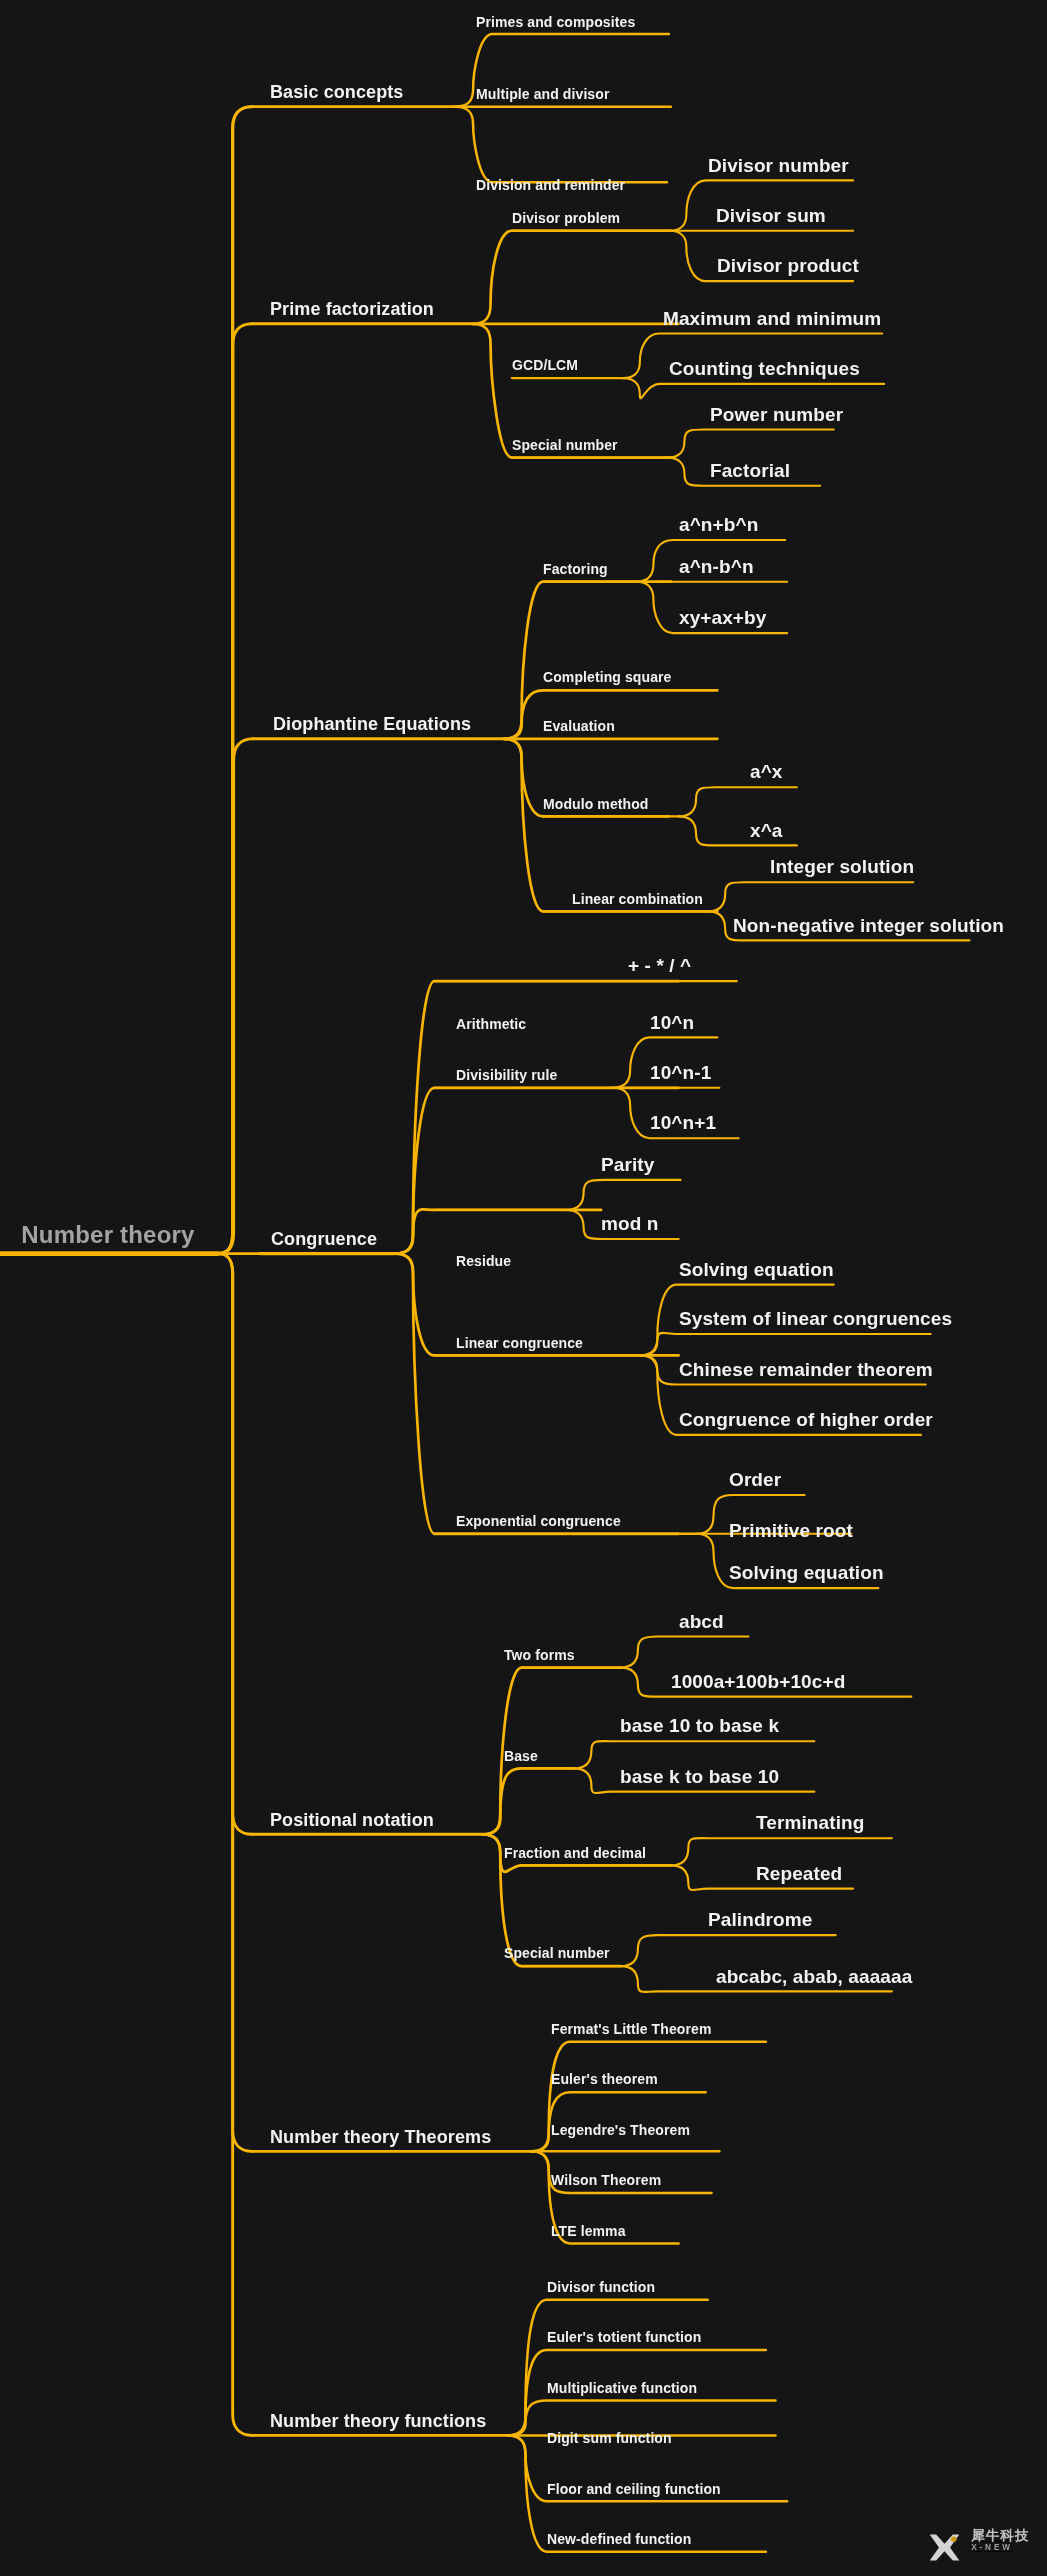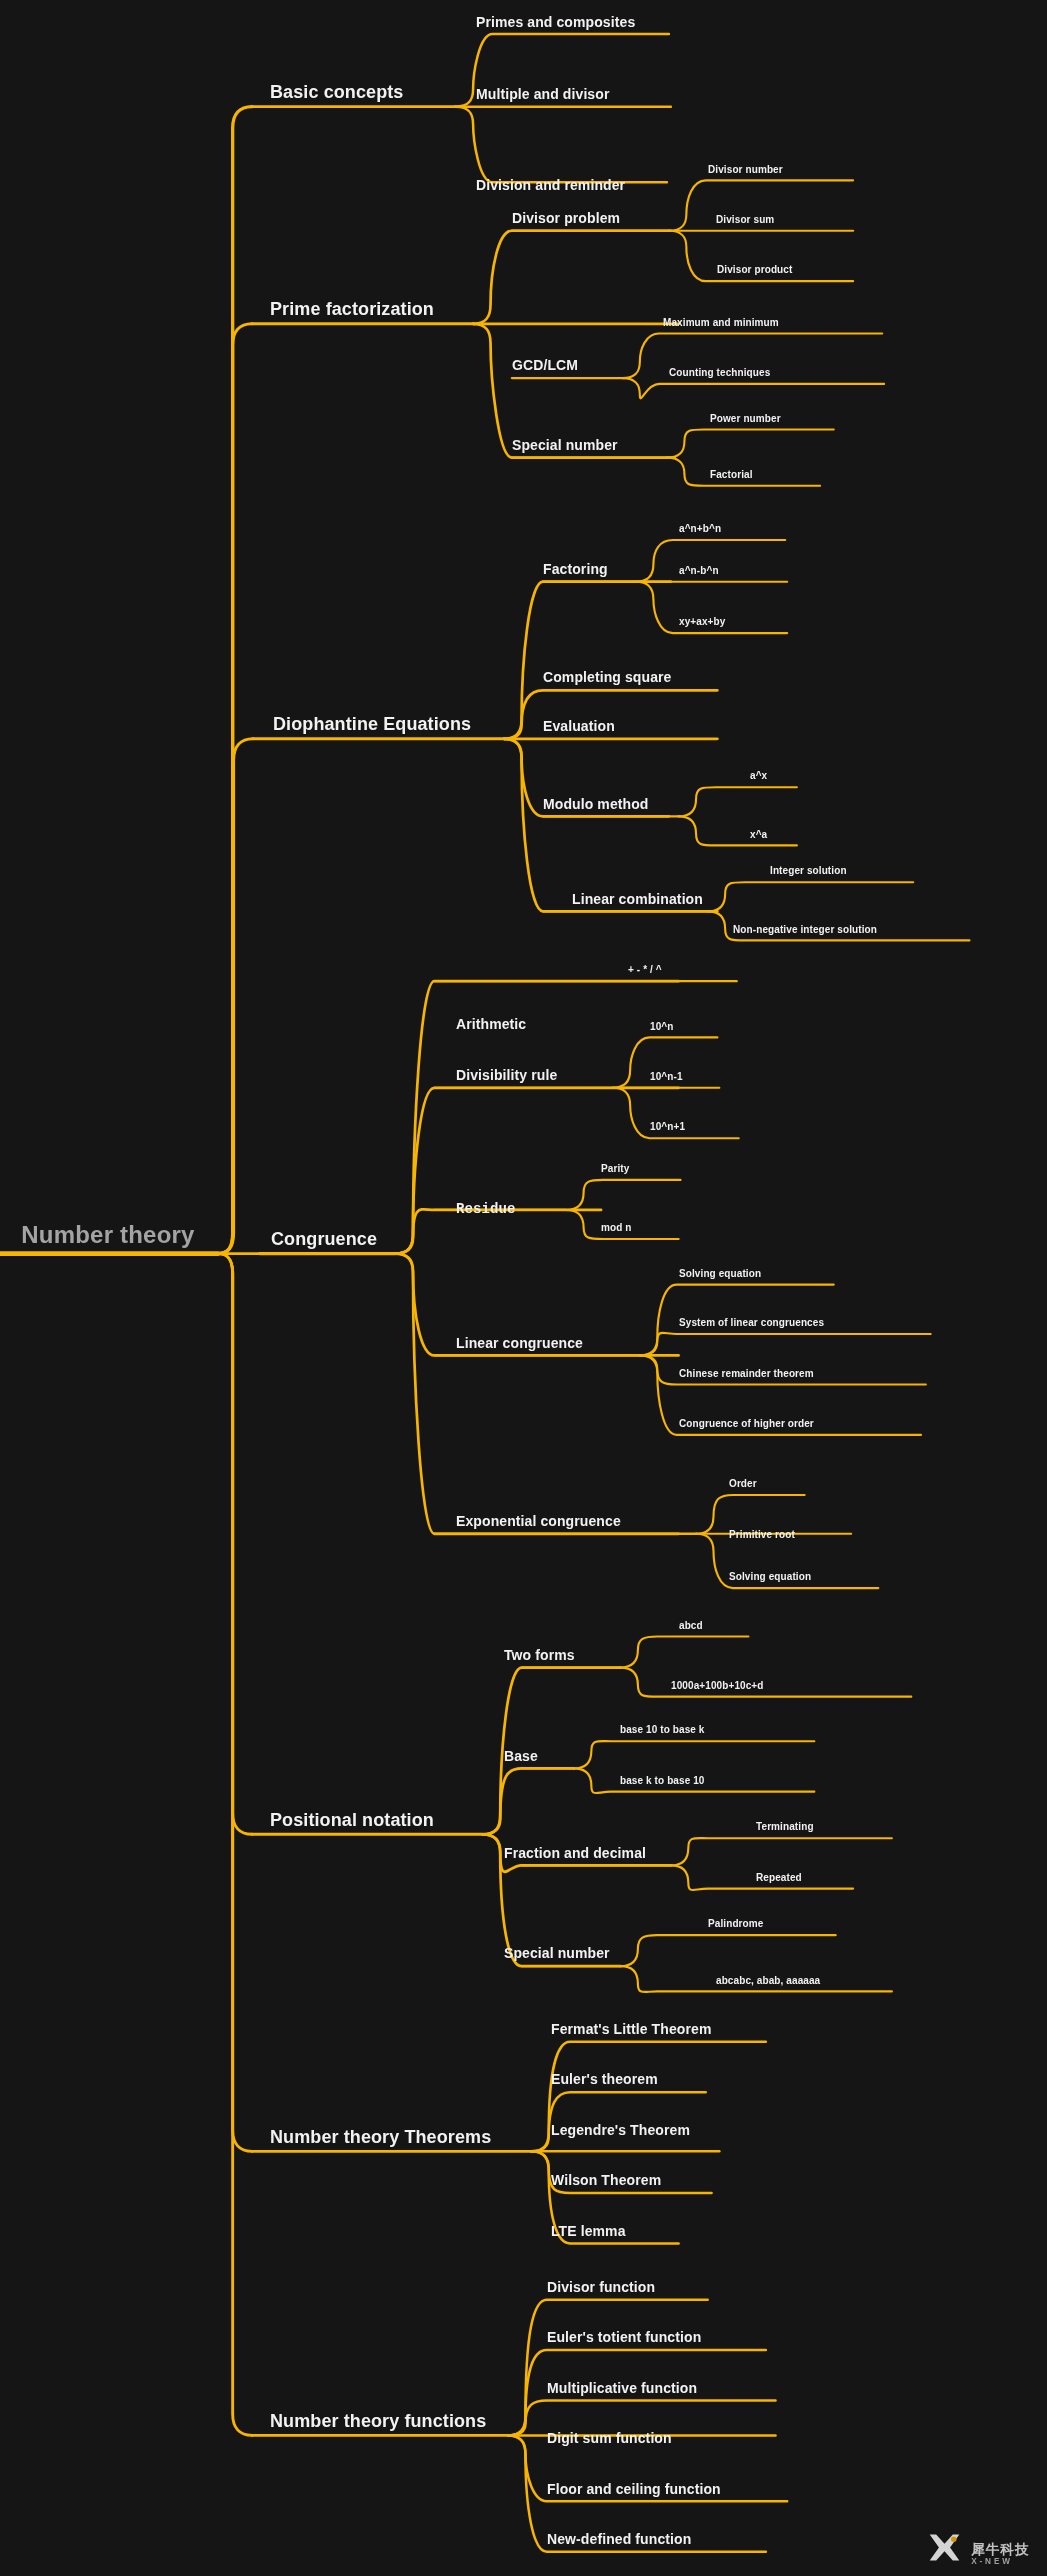--- a/index.html
+++ b/index.html
@@ -19,26 +19,27 @@
     letter-spacing:0.1px;
     transform:translateY(-100%);
   }
   .node.root{
     font-size:24px;
     color:#a3a3a3;
     letter-spacing:0.2px;
   }
   .node.lvl1{font-size:18px;}
   .node.lvl2{font-size:14px;}
-  .node.lvl3{font-size:10px;}
+  .node.lvl3{font-size:19px;}
   .watermark{
     position:absolute;
     right:17.5px;bottom:9.7px;
-    display:flex;align-items:flex-end;gap:8px;
+    display:flex;align-items:flex-start;gap:8px;
     opacity:.82;
+    text-decoration:underline;
   }
   .wm-mark{
     width:37px;height:37px;position:relative;flex:0 0 auto;
   }
   .wm-text{display:flex;flex-direction:column;line-height:1.05;}
   .wm-cn{color:#e9e9e9;font-size:13.6px;font-weight:bold;letter-spacing:1px;}
   .wm-en{color:#bdbdbd;font-size:8.2px;font-weight:bold;letter-spacing:2.9px;}
 </style>
 </head>
 <body>
@@ -209,21 +210,21 @@
   <div class="node lvl1" style="left:271px;top:1248px;">Congruence</div>
 
   <div class="node lvl2" style="left:456px;top:1031px;">Arithmetic</div>
   <div class="node lvl3" style="left:628px;top:975px;">+ - * / ^</div>
 
   <div class="node lvl2" style="left:456px;top:1082px;">Divisibility rule</div>
   <div class="node lvl3" style="left:650px;top:1032px;">10^n</div>
   <div class="node lvl3" style="left:650px;top:1082px;">10^n-1</div>
   <div class="node lvl3" style="left:650px;top:1132px;">10^n+1</div>
 
-  <div class="node lvl2" style="left:456px;top:1216px;font-family:Liberation Mono, monospace;">Residue</div>
+  <div class="node lvl2" style="left:456px;top:1268px;">Residue</div>
   <div class="node lvl3" style="left:601px;top:1174px;">Parity</div>
   <div class="node lvl3" style="left:601px;top:1233px;">mod n</div>
 
   <div class="node lvl2" style="left:456px;top:1350px;">Linear congruence</div>
   <div class="node lvl3" style="left:679px;top:1279px;">Solving equation</div>
   <div class="node lvl3" style="left:679px;top:1328px;">System of linear congruences</div>
   <div class="node lvl3" style="left:679px;top:1379px;">Chinese remainder theorem</div>
   <div class="node lvl3" style="left:679px;top:1429px;">Congruence of higher order</div>
 
   <div class="node lvl2" style="left:456px;top:1528px;">Exponential congruence</div>

